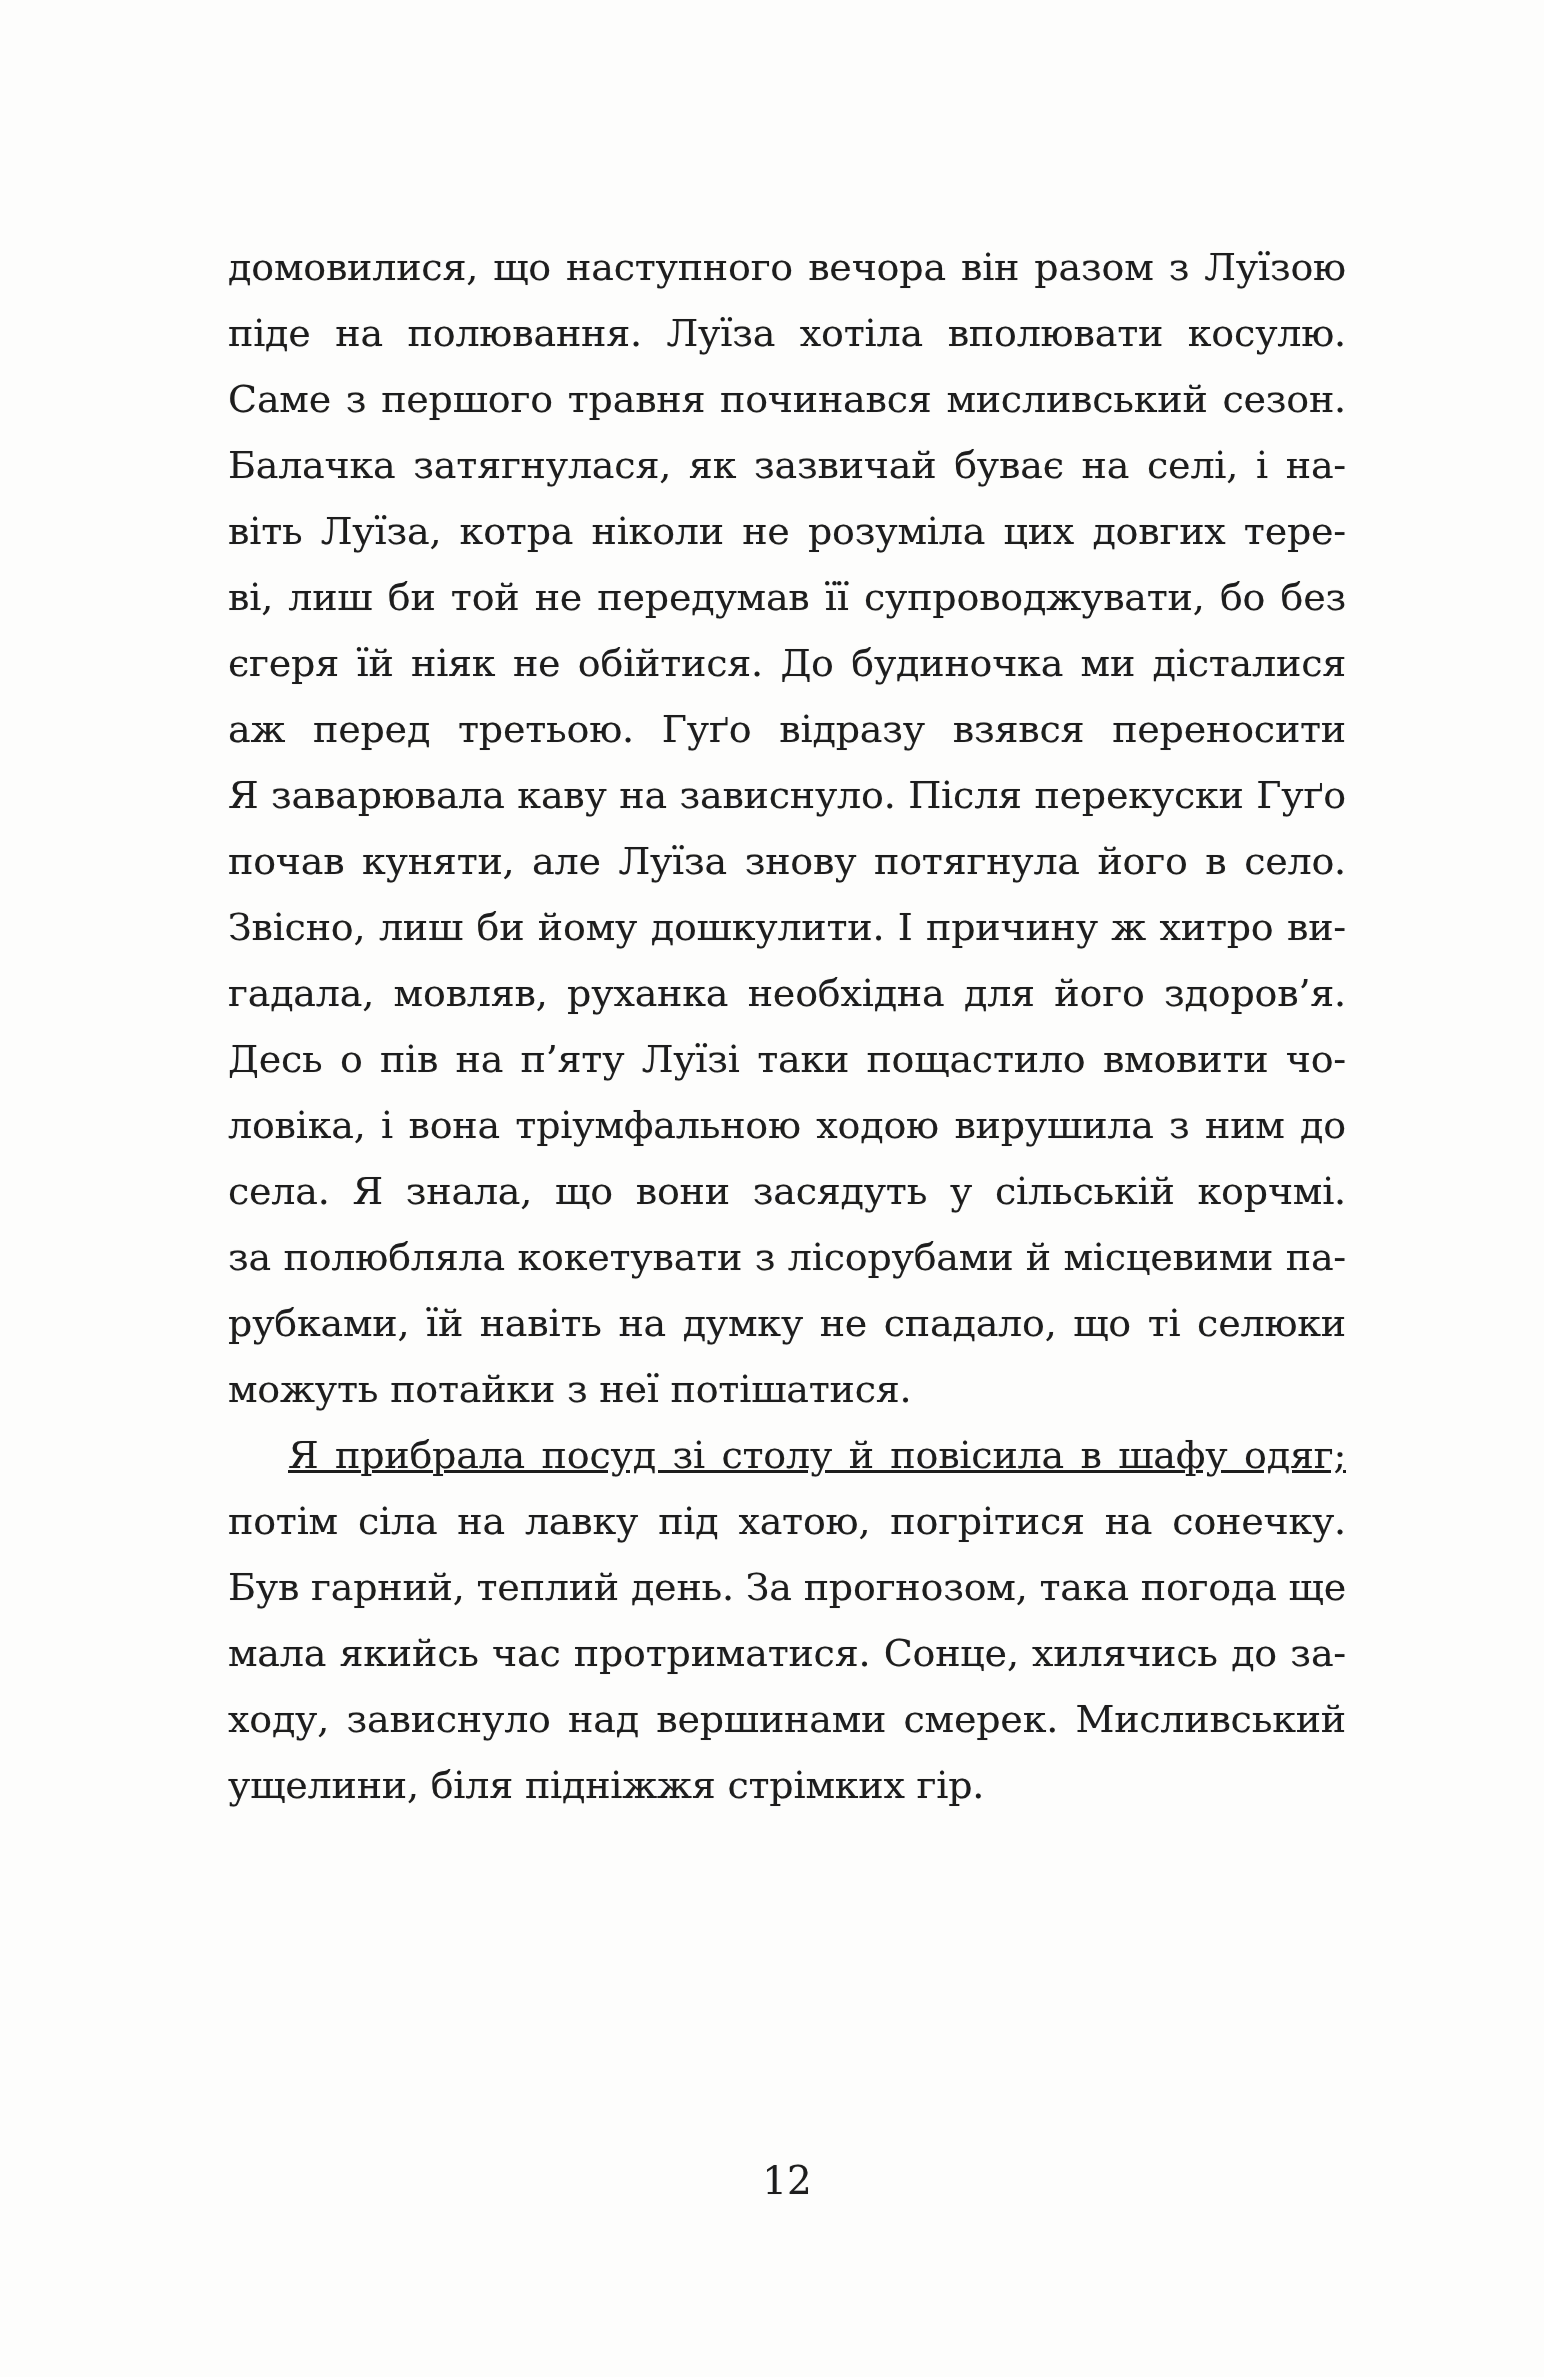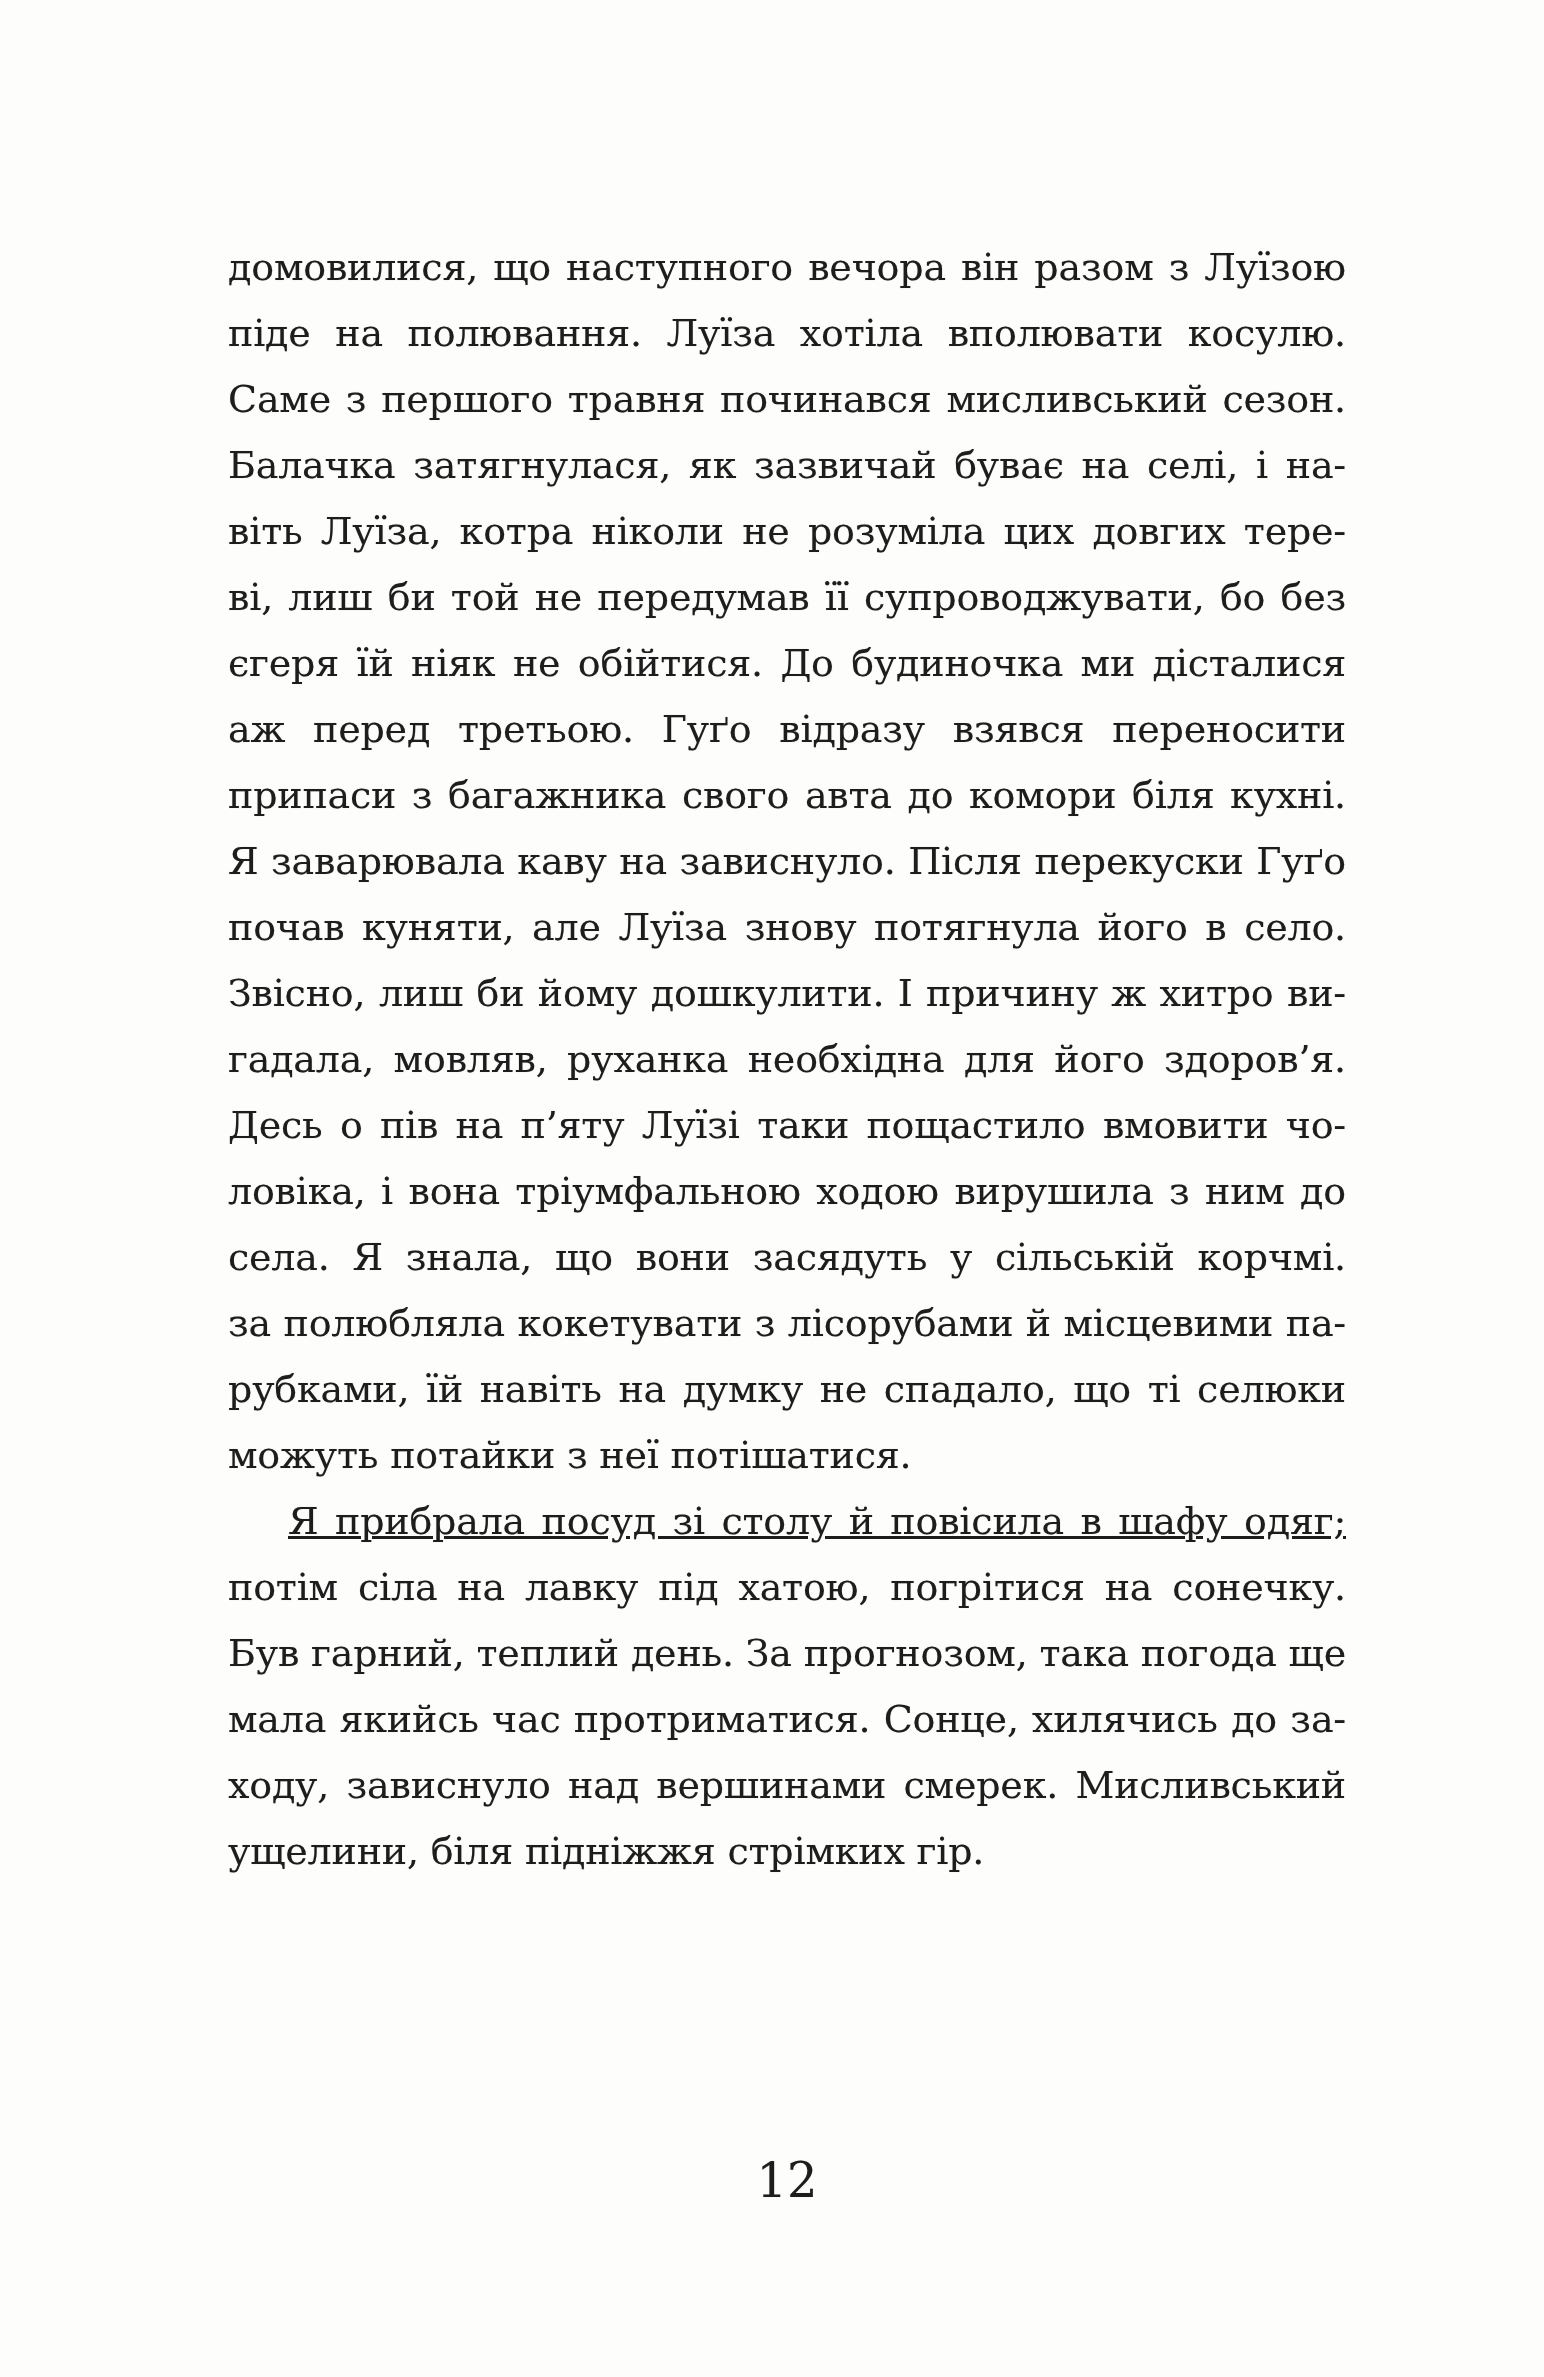--- a/index.html
+++ b/index.html
@@ -38,39 +38,38 @@
     text-indent: 60px;
     text-decoration: underline;
   }
   .page-number {
     position: absolute;
     left: 228px;
     top: 2158px;
     width: 1118px;
     text-align: center;
     font-family: "DejaVu Serif", "Liberation Serif", serif;
-    font-size: 48px;
+    font-size: 39px;
     line-height: 45px;
     color: #1d1d1d;
     text-shadow: 0 0 0.8px rgba(25,25,25,0.3);
   }
 </style>
 </head>
 <body>
 
 <div class="page-text" id="page-text">
     <div class="line">домовилися, що наступного вечора він разом з Луїзою</div>
     <div class="line">піде на полювання. Луїза хотіла вполювати косулю.</div>
     <div class="line">Саме з першого травня починався мисливський сезон.</div>
     <div class="line">Балачка затягнулася, як зазвичай буває на селі, і на-</div>
     <div class="line">віть Луїза, котра ніколи не розуміла цих довгих тере-</div>
     <div class="line">ві, лиш би той не передумав її супроводжувати, бо без</div>
     <div class="line">єгеря їй ніяк не обійтися. До будиночка ми дісталися</div>
     <div class="line">аж перед третьою. Гуґо відразу взявся переносити свіжі</div>
-    <div class="line">припаси з багажника свого авта до комори біля кухні.</div>
     <div class="line">Я заварювала каву на зависнуло. Після перекуски Гуґо</div>
     <div class="line">почав куняти, але Луїза знову потягнула його в село.</div>
     <div class="line">Звісно, лиш би йому дошкулити. І причину ж хитро ви-</div>
     <div class="line">гадала, мовляв, руханка необхідна для його здоров’я.</div>
     <div class="line">Десь о пів на п’яту Луїзі таки пощастило вмовити чо-</div>
     <div class="line">ловіка, і вона тріумфальною ходою вирушила з ним до</div>
     <div class="line">села. Я знала, що вони засядуть у сільській корчмі. Луї-</div>
     <div class="line">за полюбляла кокетувати з лісорубами й місцевими па-</div>
     <div class="line">рубками, їй навіть на думку не спадало, що ті селюки</div>
     <div class="line last-line">можуть потайки з неї потішатися.</div>

